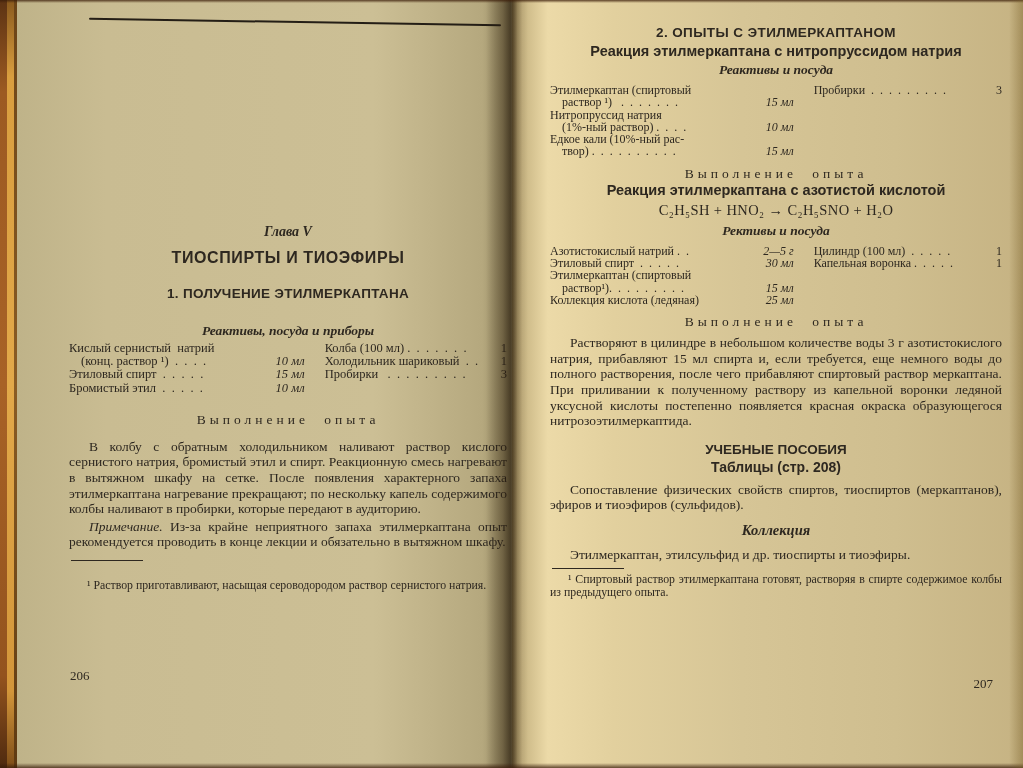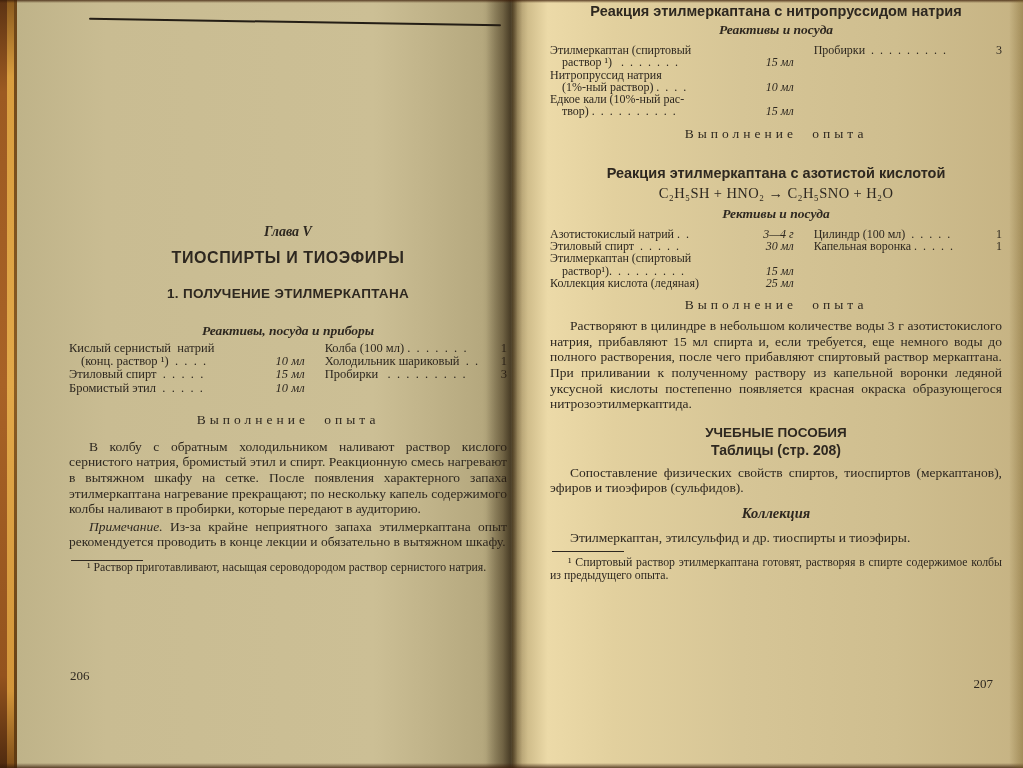--- a/index.html
+++ b/index.html
@@ -78,53 +78,54 @@
           <div class="rrow"><span>Холодильник шариковый  .  .</span><span class="q" style="font-style:normal">1</span></div>
           <div class="rrow"><span>Пробирки   .  .  .  .  .  .  .  .  .</span><span class="q" style="font-style:normal">3</span></div>
         </div>
       </div>
 
       <div class="spaced-head" style="margin-top:17px;">Выполнение  опыта</div>
       <p class="body-par" style="margin-top:11px;">В колбу с обратным холодильником наливают раствор кислого сернистого натрия, бромистый этил и спирт. Реакционную смесь нагревают в вытяжном шкафу на сетке. После появления характерного запаха этилмеркаптана нагревание прекращают; по нескольку капель содержимого колбы наливают в пробирки, которые передают в аудиторию.</p>
       <p class="body-par" style="margin-top:2px;"><span style="font-style:italic;">Примечание.</span><span> Из-за крайне неприятного запаха этилмеркаптана опыт рекомендуется проводить в конце лекции и обязательно в вытяжном шкафу.</span></p>
 
       <hr class="fn-rule" style="margin-top:10px;">
-      <p class="footnote" style="margin-top:0;">¹ Раствор приготавливают, насыщая сероводородом раствор сернистого натрия.</p>
+      <p class="footnote" style="margin-top:18px;">¹ Раствор приготавливают, насыщая сероводородом раствор сернистого натрия.</p>
     </div>
     <div class="pagenum" style="left:53px;top:668px;text-align:right;">206</div>
   </div>
 
   <div class="page" id="right-page">
     <div class="content" id="right-content">
+      <div class="center bold-sans" style="margin-top:25px;font-size:13.5px;letter-spacing:.4px;">2. ОПЫТЫ С ЭТИЛМЕРКАПТАНОМ</div>
       <div class="center bold-sans exp-title" style="margin-top:3px;">Реакция этилмеркаптана с нитропруссидом натрия</div>
       <div class="center rehead" style="margin-top:3px;">Реактивы и посуда</div>
 
       <div class="reagent-table" style="margin-top:6px;font-size:12px;line-height:12.3px;">
         <div class="rt-col1">
           <div class="rrow"><span>Этилмеркаптан (спиртовый</span><span class="q"></span></div>
           <div class="rrow cont"><span>раствор ¹)   .  .  .  .  .  .  .</span><span class="q">15 мл</span></div>
           <div class="rrow"><span>Нитропруссид натрия</span><span class="q"></span></div>
           <div class="rrow cont"><span>(1%-ный раствор) .  .  .  .</span><span class="q">10 мл</span></div>
           <div class="rrow"><span>Едкое кали (10%-ный рас-</span><span class="q"></span></div>
           <div class="rrow cont"><span>твор) .  .  .  .  .  .  .  .  .  .</span><span class="q">15 мл</span></div>
         </div>
         <div class="rt-col2">
           <div class="rrow"><span>Пробирки  .  .  .  .  .  .  .  .  .</span><span class="q" style="font-style:normal">3</span></div>
         </div>
       </div>
 
       <div class="spaced-head" style="margin-top:8px;">Выполнение  опыта</div>
 
-      <div class="center bold-sans exp-title" style="margin-top:23px;">Реакция этилмеркаптана с азотистой кислотой</div>
+      <div class="center bold-sans exp-title" style="margin-top:0;">Реакция этилмеркаптана с азотистой кислотой</div>
       <div class="center eq" style="margin-top:4px;">C₂H₅SH + HNO₂ → C₂H₅SNO + H₂O</div>
       <div class="center rehead" style="margin-top:4px;">Рективы и посуда</div>
 
       <div class="reagent-table" style="margin-top:6px;font-size:12px;line-height:12.3px;">
         <div class="rt-col1">
-          <div class="rrow"><span>Азотистокислый натрий .  .</span><span class="q">3—4 г</span></div>
+          <div class="rrow"><span>Азотистокислый натрий .  .</span><span class="q">2—5 г</span></div>
           <div class="rrow"><span>Этиловый спирт  .  .  .  .  .</span><span class="q">30 мл</span></div>
           <div class="rrow"><span>Этилмеркаптан (спиртовый</span><span class="q"></span></div>
           <div class="rrow cont"><span>раствор¹).  .  .  .  .  .  .  .  .</span><span class="q">15 мл</span></div>
           <div class="rrow"><span>Коллекция кислота (ледяная)</span><span class="q">25 мл</span></div>
         </div>
         <div class="rt-col2">
           <div class="rrow"><span>Цилиндр (100 мл)  .  .  .  .  .</span><span class="q" style="font-style:normal">1</span></div>
           <div class="rrow"><span>Капельная воронка .  .  .  .  .</span><span class="q" style="font-style:normal">1</span></div>
         </div>
       </div>

